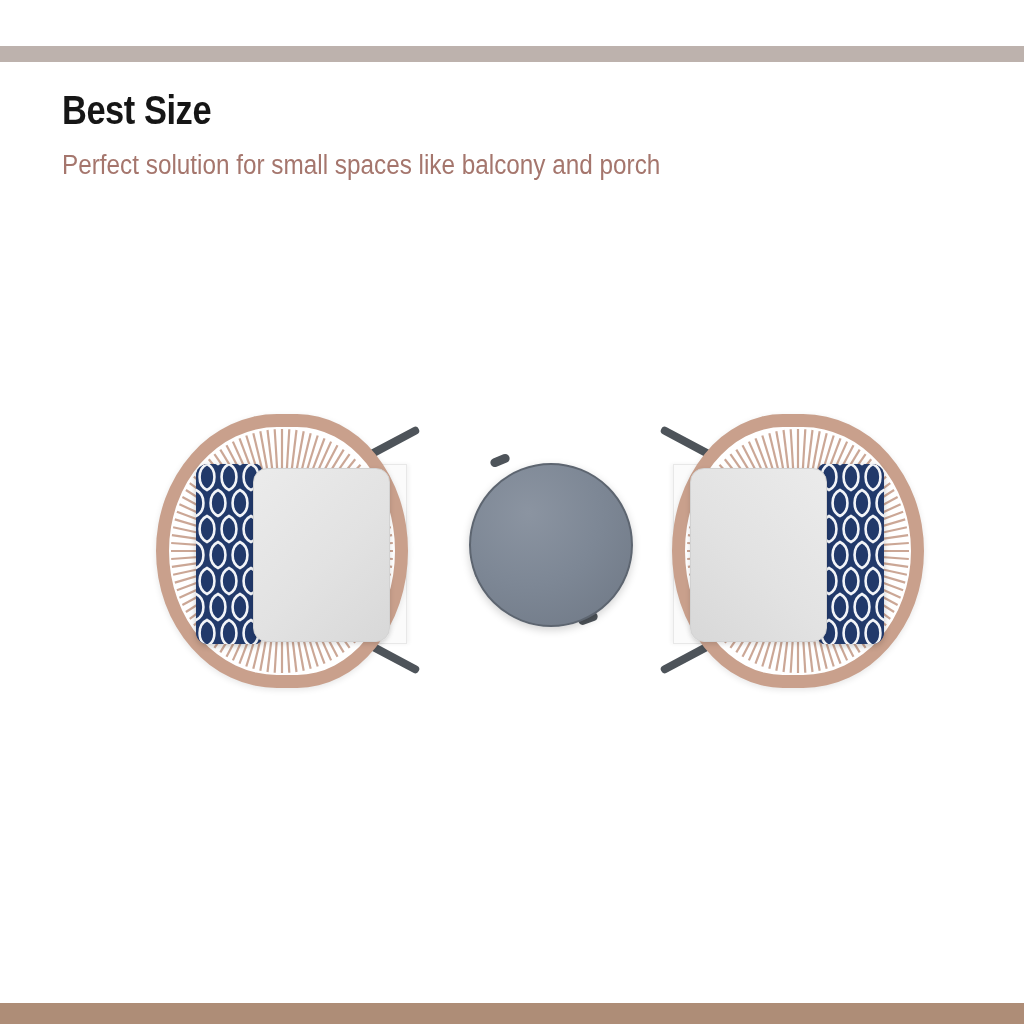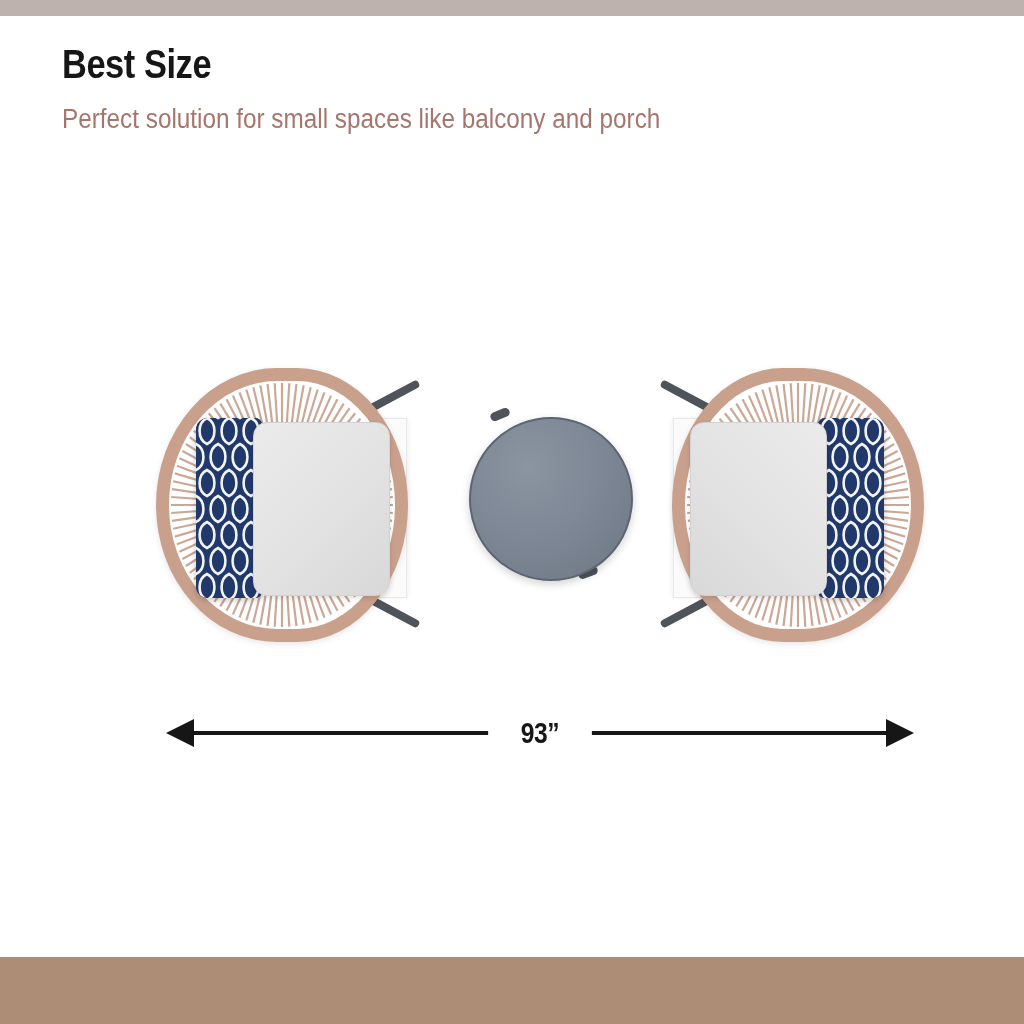--- a/index.html
+++ b/index.html
@@ -3,21 +3,21 @@
 <meta charset="utf-8">
 <style>
   html,body{margin:0;padding:0;}
   body{
     width:1024px;height:1024px;
     background:#ffffff;
     font-family:"Liberation Sans", sans-serif;
     overflow:hidden;
     position:relative;
   }
-  .page{position:absolute;inset:0;background:#ffffff;}
+  .page{position:absolute;inset:0;background:#ffffff;margin-top:46px;}
 
   
   .band-top{
     position:absolute;left:0;top:0;width:1024px;height:16px;
     background:#bdb2ad;
   }
   .band-bottom{
     position:absolute;left:0;top:957px;width:1024px;height:67px;
     background:#ae8d77;
   }
@@ -160,26 +160,20 @@
 <body>
 
 <div class="page">
 
   <div class="band-top"></div>
 
   <div class="title">Best Size</div>
   <div class="subtitle">Perfect solution for small spaces like balcony and porch</div>
 
 
-  <div class="dim-h">
-    <div class="head-l"></div>
-    <div class="shaft"></div>
-    <div class="head-r"></div>
-    <div class="lbl">93”</div>
-  </div>
 
   <div class="scene">
 
     <div class="chair left">
       <div class="backpanel"></div>
       <div class="leg l1"></div>
       <div class="leg l2"></div>
       <div class="leg l3"></div>
       <div class="leg l4"></div>
 

